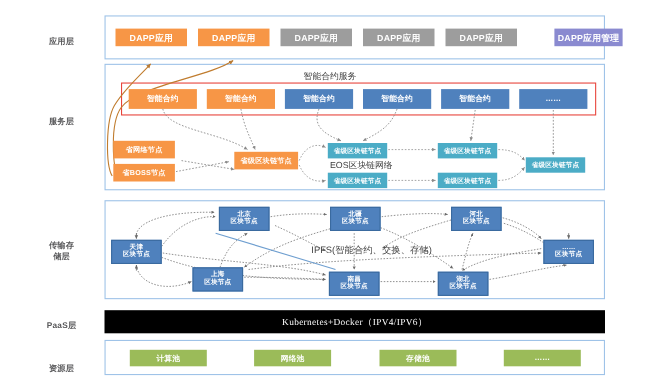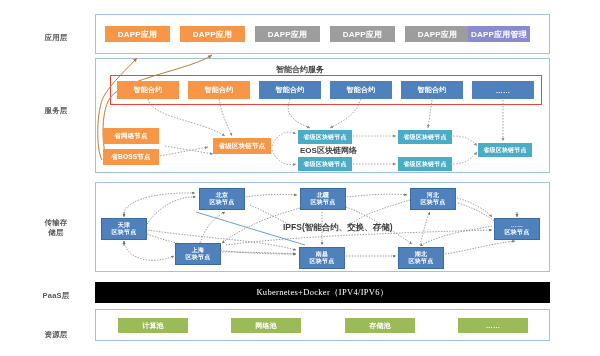--- a/index.html
+++ b/index.html
@@ -71,21 +71,21 @@
   .pool { font-size: 7px; height: 15px; }
   .redbox {
     position: absolute;
     border: 1px solid #e8453c;
     background: transparent;
     z-index: 4;
   }
   .plain-label {
     position: absolute;
     color: #3f3f3f;
-    font-weight: bold;
+    font-weight: normal;
     z-index: 7;
   }
   .title-svc { font-size: 8px; }
   .label-eos { font-size: 8px; }
   .label-ipfs { font-size: 8.5px; }
   .paas-bar {
     position: absolute;
     background: #000000;
     color: #ffffff;
     font-size: 8.5px;
@@ -108,21 +108,21 @@
   <div class="side-label" style="top:291px;">PaaS层</div>
   <div class="side-label" style="top:330px;">资源层</div>
 
   <div class="panel" style="left:95px; top:14px; width:455px; height:40px;"></div>
 
   <div class="box dapp orange" style="left:105px; top:26px; width:65px;">DAPP应用</div>
   <div class="box dapp orange" style="left:180px; top:26px; width:65px;">DAPP应用</div>
   <div class="box dapp grey" style="left:255px; top:26px; width:65px;">DAPP应用</div>
   <div class="box dapp grey" style="left:330px; top:26px; width:65px;">DAPP应用</div>
   <div class="box dapp grey" style="left:405px; top:26px; width:65px;">DAPP应用</div>
-  <div class="box dapp purple" style="left:468px; top:26px; width:62px;">DAPP应用管理</div>
+  <div class="box dapp purple" style="left:504px; top:26px; width:62px;">DAPP应用管理</div>
 
   <div class="panel" style="left:95px; top:58px; width:455px; height:115px;"></div>
 
   <div class="plain-label title-svc" style="left:0; top:64px; width:600px; text-align:center;">智能合约服务</div>
 
   <div class="redbox" style="left:110px; top:75px; width:432px; height:30px;"></div>
 
   <div class="box contract orange" style="left:117px; top:81px; width:62px;">智能合约</div>
   <div class="box contract orange" style="left:188px; top:81px; width:62px;">智能合约</div>
   <div class="box contract blue" style="left:259px; top:81px; width:62px;">智能合约</div>

